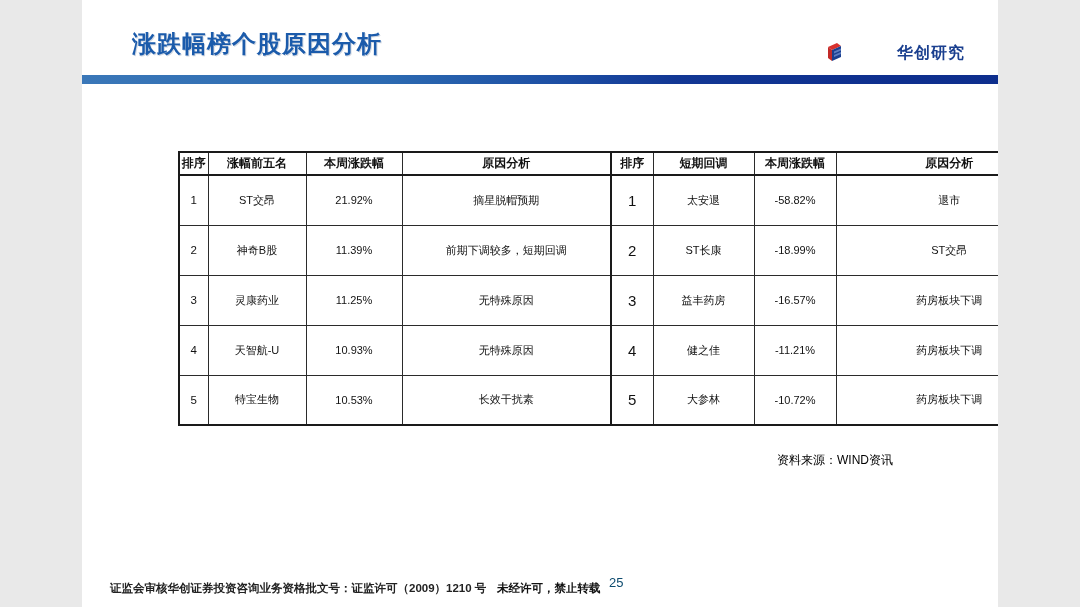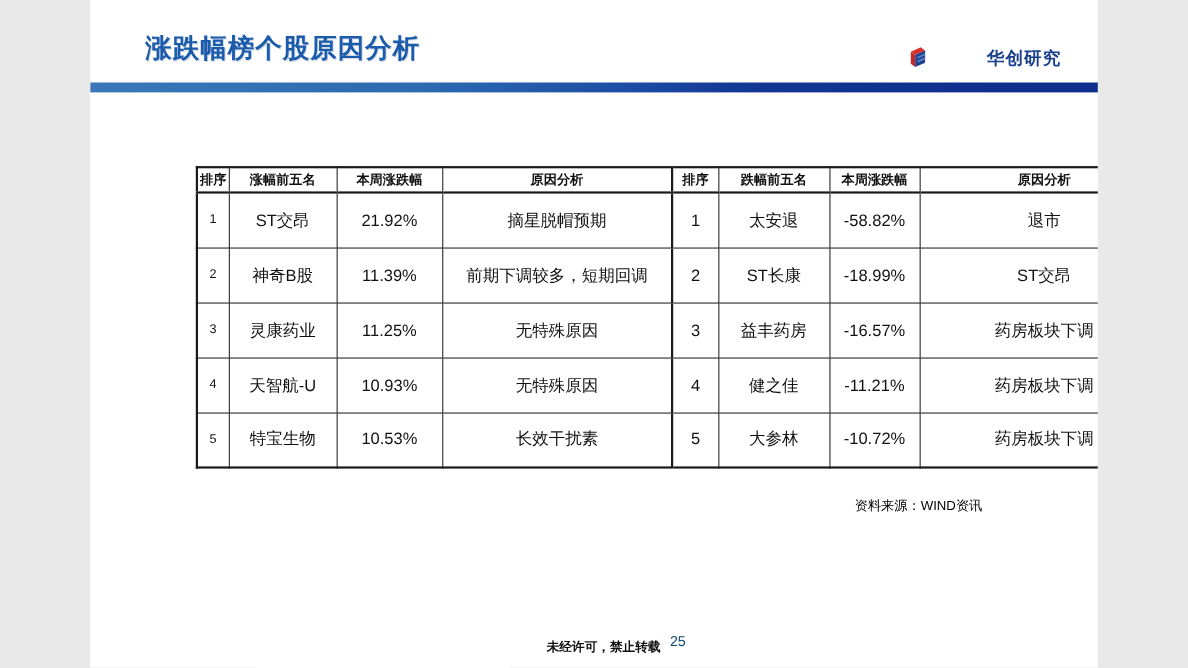--- a/index.html
+++ b/index.html
@@ -47,21 +47,21 @@
     overflow:hidden;
     white-space:nowrap;
   }
   .stock-table thead th {
     height:23px;
     font-size:12px;
     font-weight:bold;
     border-bottom:2px solid #1a1a1a;
     background:#ffffff;
   }
-  .stock-table tbody td { height:50px; font-size:15px; }
+  .stock-table tbody td { height:50px; font-size:11px; }
   .stock-table td.rank-l { font-size:11.5px; }
   .stock-table td.rank-r { font-size:15px; }
   .stock-table .divider { border-left:2px solid #1a1a1a; }
   
   .source-note {
     position:absolute; right:105px; top:452px;
     font-size:12px; color:#000000;
   }
   .footer-license {
     position:absolute; left:28px; top:581px;
@@ -110,21 +110,21 @@
           <col style="width:82px">
           <col style="width:227px">
       </colgroup>
       <thead>
         <tr>
           <th>排序</th>
           <th>涨幅前五名</th>
           <th>本周涨跌幅</th>
           <th>原因分析</th>
           <th class="divider">排序</th>
-          <th>跌幅前五名</th>
+          <th>短期回调</th>
           <th>本周涨跌幅</th>
           <th>原因分析</th>
         </tr>
       </thead>
       <tbody>
         <tr>
           <td class="rank-l">1</td>
           <td>ST交昂</td>
           <td>21.92%</td>
           <td>摘星脱帽预期</td>
@@ -172,16 +172,17 @@
           <td>大参林</td>
           <td>-10.72%</td>
           <td>药房板块下调</td>
         </tr>
       </tbody>
     </table>
   </div>
 
   <div class="source-note">资料来源：WIND资讯</div>
 
+  <div class="footer-license">证监会审核华创证券投资咨询业务资格批文号：证监许可（2009）1210 号</div>
   <div class="footer-noreprint">未经许可，禁止转载</div>
   <div class="page-number">25</div>
 
 </div>
 
 </body></html>

